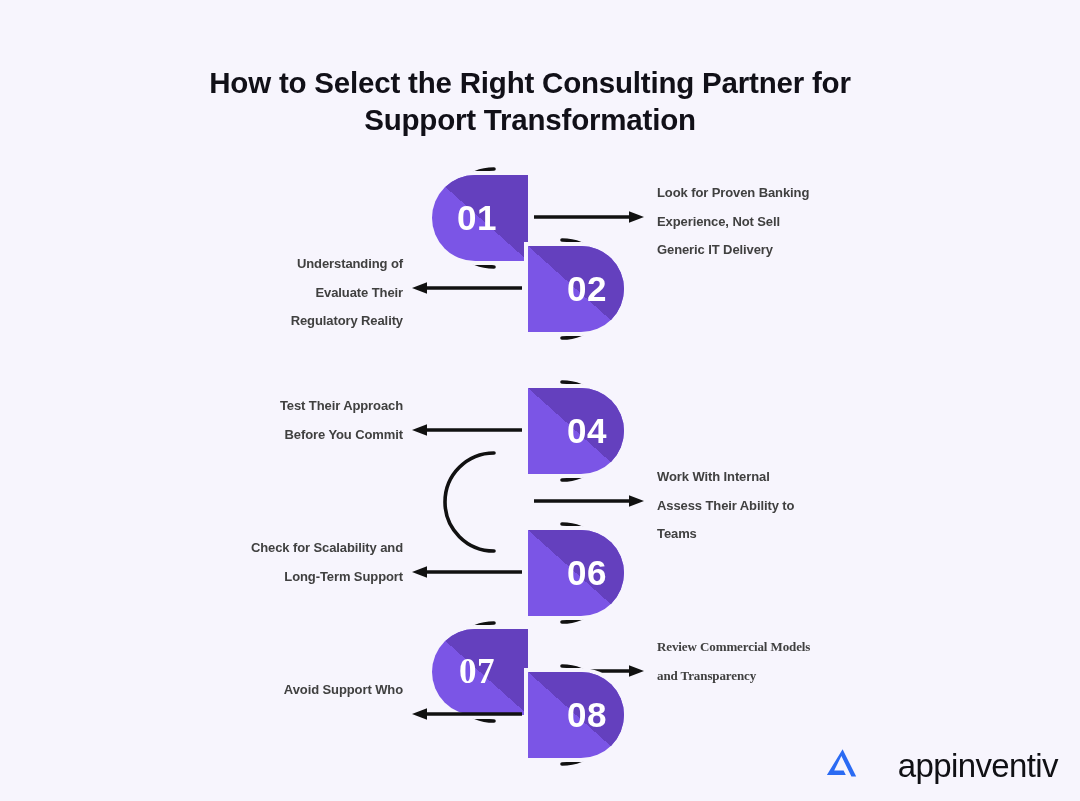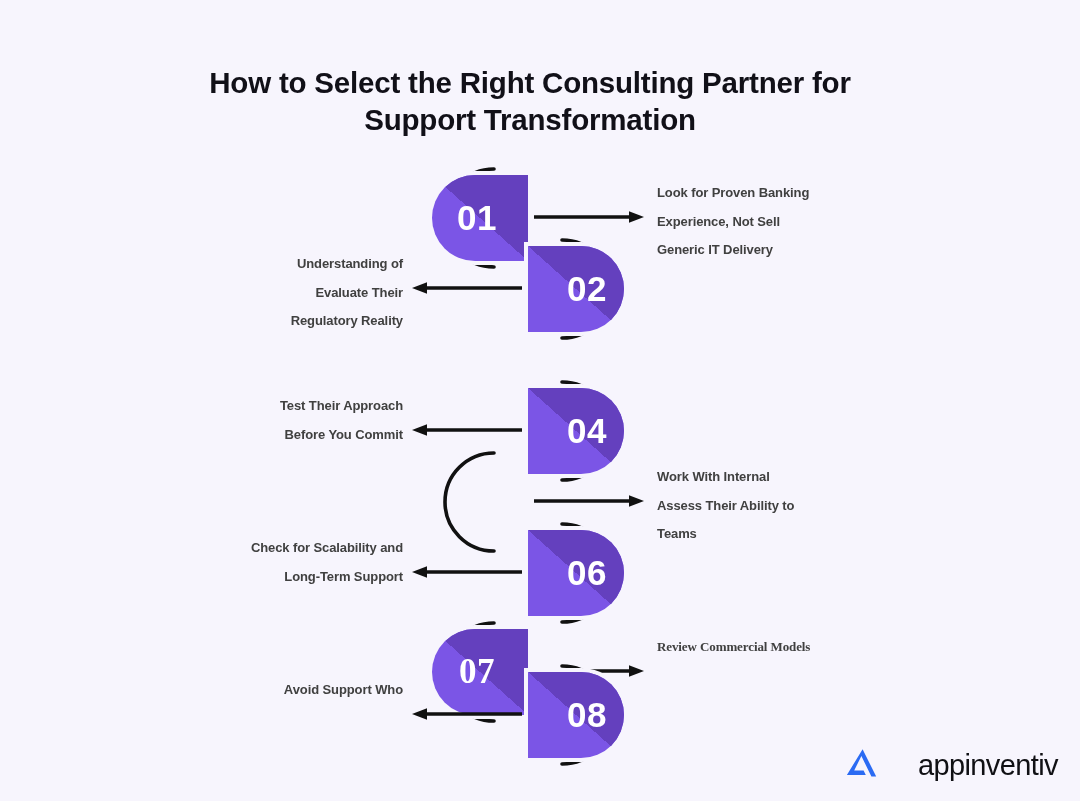--- a/index.html
+++ b/index.html
@@ -140,21 +140,21 @@
     position: absolute;
     right: 22px;
     bottom: 18px;
     display: flex;
     align-items: center;
     gap: 3px;
   }
   #brand-logo .mark { display: block; }
   #brand-logo .wordmark {
     color: #101014;
-    font-size: 29px;
+    font-size: 33px;
     font-weight: normal;
     letter-spacing: -0.6px;
     line-height: 1;
     margin-left: 36px;
   }
 </style>
 </head>
 <body>
 
 <h1 id="page-title">
@@ -254,20 +254,21 @@
       <div class="badge">
         <div class="shape"></div>
         <div class="num">07</div>
       </div>
       <div class="arrow"><svg width="110" height="22" viewBox="0 0 110 22" aria-hidden="true">
           <line x1="0" y1="11" x2="98" y2="11" stroke="#111111" stroke-width="3.4"></line>
           <path d="M110 11 L95 5.2 L95 16.8 Z" fill="#111111"></path>
         </svg></div>
       <div class="desc">
         <span class="dline">Review Commercial Models</span>
+        <span class="dline">and Transparency</span>
       </div>
     </div>
     <div class="step-row side-right" style="top: 670px;">
       <div class="arc"><svg width="120" height="106" viewBox="0 0 120 106" aria-hidden="true">
           <path d="M 46 4 A 49 49 0 1 1 46 102" fill="none" stroke="#111111" stroke-width="3.6" stroke-linecap="round"></path>
         </svg></div>
       <div class="badge">
         <div class="shape"></div>
         <div class="num">08</div>
       </div>

